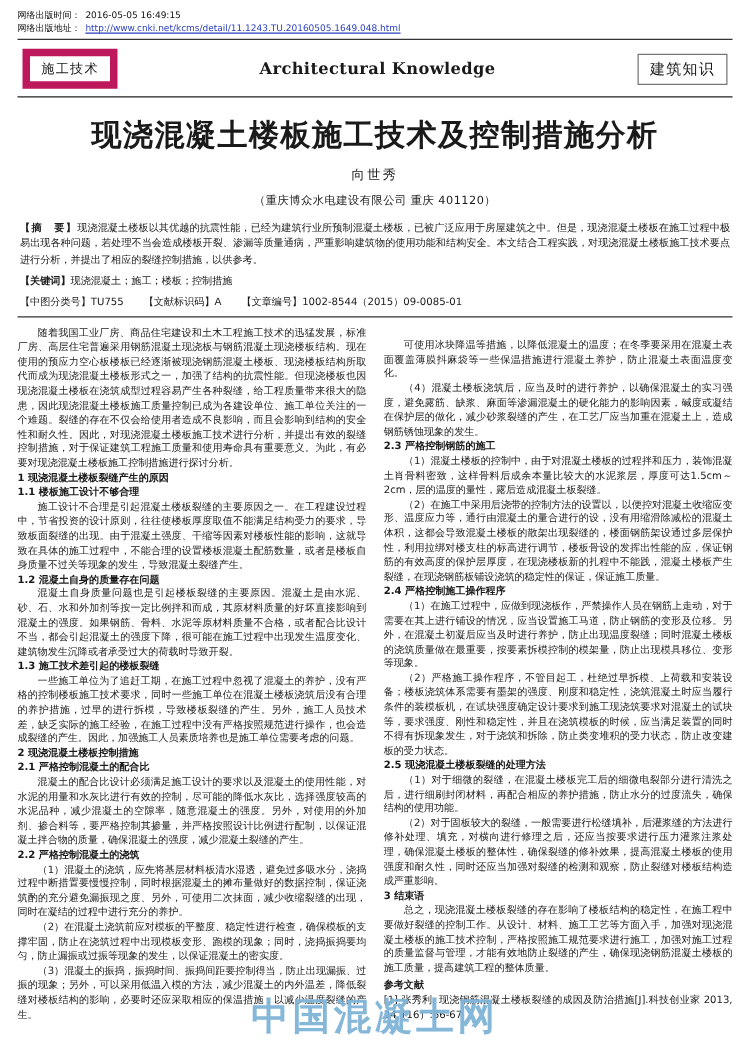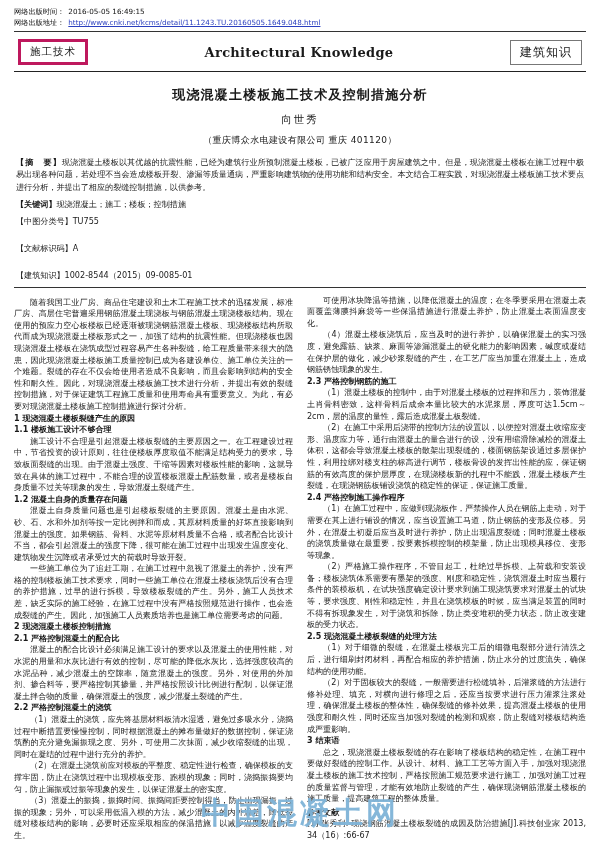--- a/index.html
+++ b/index.html
@@ -53,40 +53,40 @@
   .running {
     display: flex;
     align-items: center;
     justify-content: space-between;
     padding: 7px 4px 6px 4px;
     border-bottom: 1.4px solid #222;
   }
   .running .left {
     font-size: 10.5px;
     letter-spacing: 1px;
-    border: 3px solid #be185d;
+    border: 6px solid #be185d;
     padding: 3px 9px;
   }
   .running .center {
     font-family: "DejaVu Serif", "Liberation Serif", serif;
     font-size: 13px;
     font-weight: bold;
     letter-spacing: .3px;
   }
   .running .right {
     font-size: 12px;
     letter-spacing: 1px;
     border: 1px solid #777;
     padding: 3px 9px;
   }
 
   
   .title {
     text-align: center;
-    font-size: 13px;
+    font-size: 24px;
     font-weight: bold;
     letter-spacing: 1.2px;
     margin: 14px 0 9px 0;
     font-family: "DejaVu Sans", "Liberation Sans", sans-serif;
   }
   .author {
     text-align: center;
     font-size: 10.5px;
     letter-spacing: 2px;
     margin-bottom: 7px;
@@ -116,21 +116,20 @@
     margin: 0 2px 5px 2px;
   }
   .kw .tag { font-weight: bold; }
 
   .meta-line {
     display: flex;
     gap: 16px;
     font-size: 8.1px;
     margin: 0 2px 6px 2px;
     flex-wrap: wrap;
-    flex-direction: column;
   }
 
   .sep {
     border: 0;
     border-top: 1px solid #333;
     margin: 2px 0 7px 0;
   }
 
   
   .cols {
@@ -219,33 +218,34 @@
   <div class="abs">
     <span class="tag">【摘　要】</span><span>现浇混凝土楼板以其优越的抗震性能，已经为建筑行业所预制混凝土楼板，已被广泛应用于房屋建筑之中。但是，现浇混凝土楼板在施工过程中极易出现各种问题，若处理不当会造成楼板开裂、渗漏等质量通病，严重影响建筑物的使用功能和结构安全。本文结合工程实践，对现浇混凝土楼板施工技术要点进行分析，并提出了相应的裂缝控制措施，以供参考。</span>
   </div>
   <div class="kw">
     <span class="tag">【关键词】</span><span>现浇混凝土；施工；楼板；控制措施</span>
   </div>
 
   <div class="meta-line">
     <span><span>【中图分类号】</span><span>TU755</span></span>
     <span><span>【文献标识码】</span><span>A</span></span>
-    <span><span>【建筑知识】</span><span>1002-8544（2015）09-0085-01</span></span>
+    <span><span>【文章编号】</span><span>1002-8544（2015）09-0085-01</span></span>
   </div>
 
   <hr class="sep">
 
   <div class="cols">
     <div class="col" id="col-left">
         <p>随着我国工业厂房、商品住宅建设和土木工程施工技术的迅猛发展，标准厂房、高层住宅普遍采用钢筋混凝土现浇板与钢筋混凝土现浇楼板结构。现在使用的预应力空心板楼板已经逐渐被现浇钢筋混凝土楼板、现浇楼板结构所取代而成为现浇混凝土楼板形式之一，加强了结构的抗震性能。但现浇楼板也因现浇混凝土楼板在浇筑成型过程容易产生各种裂缝，给工程质量带来很大的隐患，因此现浇混凝土楼板施工质量控制已成为各建设单位、施工单位关注的一个难题。裂缝的存在不仅会给使用者造成不良影响，而且会影响到结构的安全性和耐久性。因此，对现浇混凝土楼板施工技术进行分析，并提出有效的裂缝控制措施，对于保证建筑工程施工质量和使用寿命具有重要意义。为此，有必要对现浇混凝土楼板施工控制措施进行探讨分析。</p>
         <h3>1 现浇混凝土楼板裂缝产生的原因</h3>
         <h4>1.1 楼板施工设计不够合理</h4>
         <p>施工设计不合理是引起混凝土楼板裂缝的主要原因之一。在工程建设过程中，节省投资的设计原则，往往使楼板厚度取值不能满足结构受力的要求，导致板面裂缝的出现。由于混凝土强度、干缩等因素对楼板性能的影响，这就导致在具体的施工过程中，不能合理的设置楼板混凝土配筋数量，或者是楼板自身质量不过关等现象的发生，导致混凝土裂缝产生。</p>
         <h4>1.2 混凝土自身的质量存在问题</h4>
         <p>混凝土自身质量问题也是引起楼板裂缝的主要原因。混凝土是由水泥、砂、石、水和外加剂等按一定比例拌和而成，其原材料质量的好坏直接影响到混凝土的强度。如果钢筋、骨料、水泥等原材料质量不合格，或者配合比设计不当，都会引起混凝土的强度下降，很可能在施工过程中出现发生温度变化、建筑物发生沉降或者承受过大的荷载时导致开裂。</p>
+        <h4>1.3 施工技术差引起的楼板裂缝</h4>
         <p>一些施工单位为了追赶工期，在施工过程中忽视了混凝土的养护，没有严格的控制楼板施工技术要求，同时一些施工单位在混凝土楼板浇筑后没有合理的养护措施，过早的进行拆模，导致楼板裂缝的产生。另外，施工人员技术差，缺乏实际的施工经验，在施工过程中没有严格按照规范进行操作，也会造成裂缝的产生。因此，加强施工人员素质培养也是施工单位需要考虑的问题。</p>
         <h3>2 现浇混凝土楼板控制措施</h3>
         <h4>2.1 严格控制混凝土的配合比</h4>
         <p>混凝土的配合比设计必须满足施工设计的要求以及混凝土的使用性能，对水泥的用量和水灰比进行有效的控制，尽可能的降低水灰比，选择强度较高的水泥品种，减少混凝土的空隙率，随意混凝土的强度。另外，对使用的外加剂、掺合料等，要严格控制其掺量，并严格按照设计比例进行配制，以保证混凝土拌合物的质量，确保混凝土的强度，减少混凝土裂缝的产生。</p>
         <h4>2.2 严格控制混凝土的浇筑</h4>
         <p>（1）混凝土的浇筑，应先将基层材料板清水湿透，避免过多吸水分，浇捣过程中断措置要慢慢控制，同时根据混凝土的摊布量做好的数据控制，保证浇筑酌的充分避免漏振现之度、另外，可使用二次抹面，减少收缩裂缝的出现，同时在凝结的过程中进行充分的养护。</p>
         <p>（2）在混凝土浇筑前应对模板的平整度、稳定性进行检查，确保模板的支撑牢固，防止在浇筑过程中出现模板变形、跑模的现象；同时，浇捣振捣要均匀，防止漏振或过振等现象的发生，以保证混凝土的密实度。</p>
         <p>（3）混凝土的振捣，振捣时间、振捣间距要控制得当，防止出现漏振、过振的现象；另外，可以采用低温入模的方法，减少混凝土的内外温差，降低裂缝对楼板结构的影响，必要时还应采取相应的保温措施，以减少温度裂缝的产生。</p>
       </div>
     <div class="col" id="col-right">

